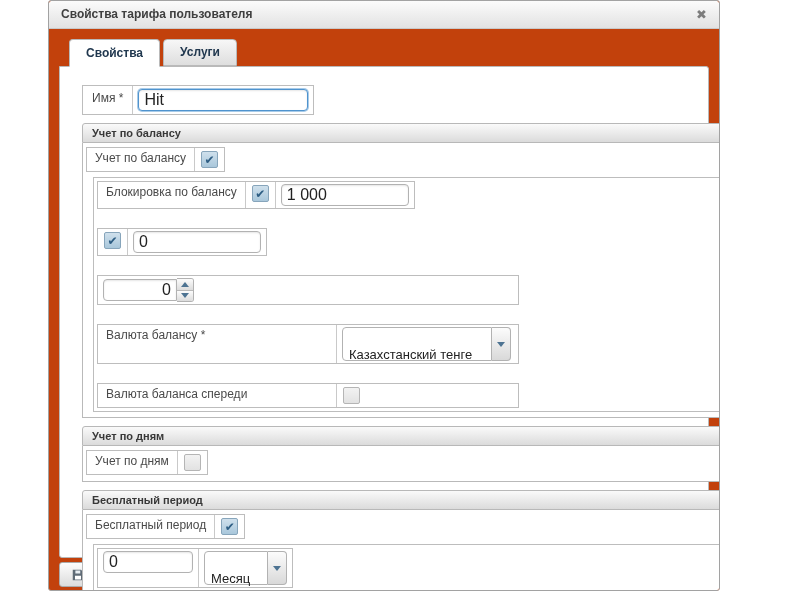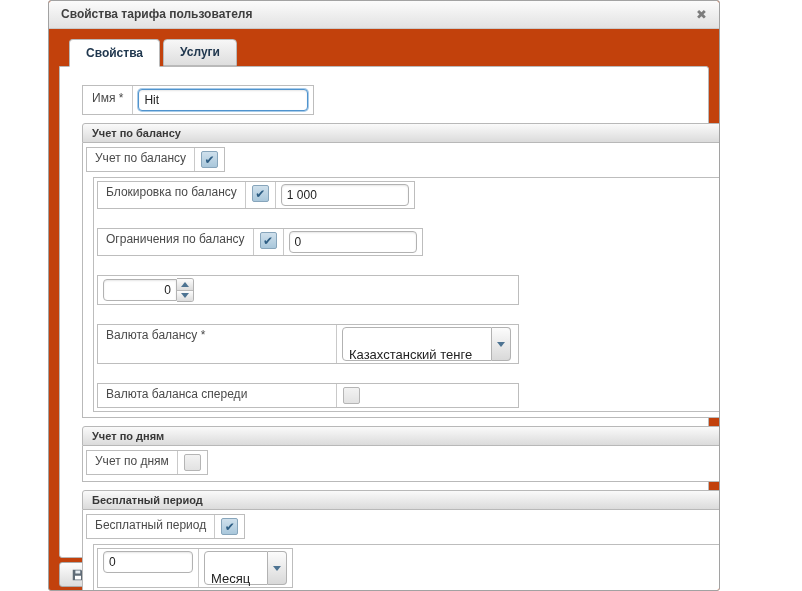--- a/index.html
+++ b/index.html
@@ -36,21 +36,21 @@
   
   .row-box{display:inline-flex;align-items:stretch;border:1px solid #bdbdbd;background:#fff;vertical-align:top;}
   .cell{display:flex;align-items:flex-start;padding:3px 8px;}
   .cell + .cell{border-left:1px solid #c9c9c9;}
   .lbl{font-size:12px;color:#4a4a4a;white-space:nowrap;}
 
   .name-row{margin-bottom:8px;}
   .name-row .lbl-cell{padding:5px 9px;}
   input.txt{
     height:22px;border:1px solid #b2b2b2;border-radius:4px;padding:0 5px;
-    font-family:"Liberation Sans",sans-serif;font-size:12px;color:#222;
+    font-family:"Liberation Sans",sans-serif;font-size:16px;color:#222;
     box-shadow:inset 0 1px 2px rgba(0,0,0,.10);background:#fff;outline:none;
   }
   input.txt.focused{
     border:1px solid #4f93ce;
     box-shadow:0 0 0 1px #a8cbe8, inset 0 1px 2px rgba(0,0,0,.10);
   }
 
   .section{width:735px;margin-bottom:8px;}
   .sec-header{
     background:linear-gradient(#fafafa,#dbdbdb);
@@ -160,23 +160,20 @@
                 </div>
               <div class="cell" style="padding:3px 6px;">
                   <span class="checkbox checked"></span>
                 </div>
               <div class="cell" style="padding:2px 5px;">
                 <input class="txt" style="width: 128px;" value="1 000">
               </div>
             </div>
 
             <div class="row-box">
-              <div class="cell">
-                  <span class="lbl">Ограничения по балансу</span>
-                </div>
               <div class="cell" style="padding:3px 6px;">
                   <span class="checkbox checked"></span>
                 </div>
               <div class="cell" style="padding:2px 5px;">
                 <input class="txt" style="width: 128px;" value="0">
               </div>
             </div>
 
             <div class="row-box" style="width:422px;">
               <div class="cell" style="padding:2px 5px;flex:1;">

